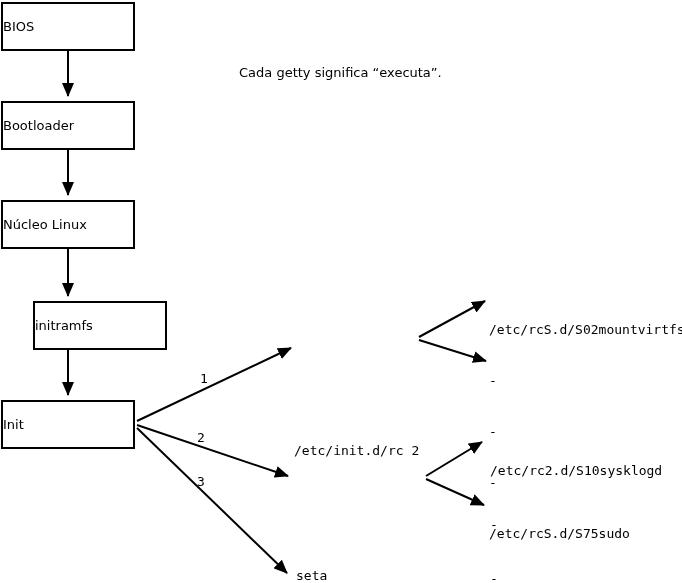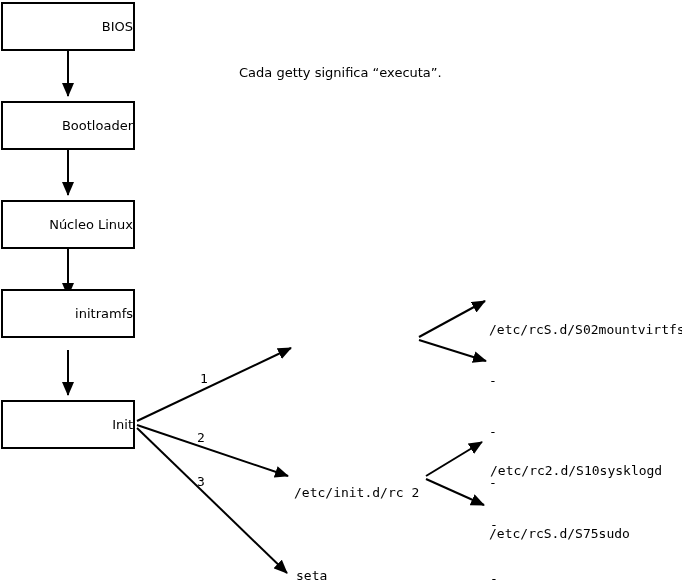--- a/index.html
+++ b/index.html
@@ -26,21 +26,21 @@
   .node-box {
     position: absolute;
     left: 1px;
     width: 134px;
     height: 49px;
     box-sizing: border-box;
     border: 2px solid #000000;
     background: #ffffff;
     display: flex;
     align-items: center;
-    justify-content: flex-end;
+    justify-content: flex-start;
     font-size: 13px;
   }
   .mono {
     font-family: "DejaVu Sans Mono", monospace;
     font-size: 13px;
     line-height: 15px;
     white-space: pre;
   }
   .abs { position: absolute; }
   .note {
@@ -91,34 +91,34 @@
 
   <div class="node-box" style="top:2px;">
       <span>BIOS</span>
     </div>
   <div class="node-box" style="top:101px;">
       <span>Bootloader</span>
     </div>
   <div class="node-box" style="top:200px;">
       <span>Núcleo Linux</span>
     </div>
-  <div class="node-box" style="top:289px;">
+  <div class="node-box" style="top:301px;margin-left:32px;">
       <span>initramfs</span>
     </div>
   <div class="node-box" style="top:400px;">
       <span>Init</span>
     </div>
 
   <div class="note" style="left:239px; top:65px;">Cada getty significa “executa”.</div>
 
   <div class="branch-num" style="left:200px; top:371px;">1</div>
   <div class="branch-num" style="left:197px; top:430px;">2</div>
   <div class="branch-num" style="left:197px; top:474px;">3</div>
 
-  <div class="mono abs" style="left:294px; top:485px;text-align:center;">/etc/init.d/rc 2</div>
+  <div class="mono abs" style="left:294px; top:443px;text-align:center;">/etc/init.d/rc 2</div>
   <div class="mono abs" style="left:296px; top:568px;">seta</div>
 
   <div class="path-col" style="left:489px; top:287px; line-height:17px;">
     <div>/etc/rcS.d/S02mountvirtfs</div>
     <div>-</div>
     <div>-</div>
     <div>-</div>
     <div>/etc/rcS.d/S75sudo</div>
   </div>
 

